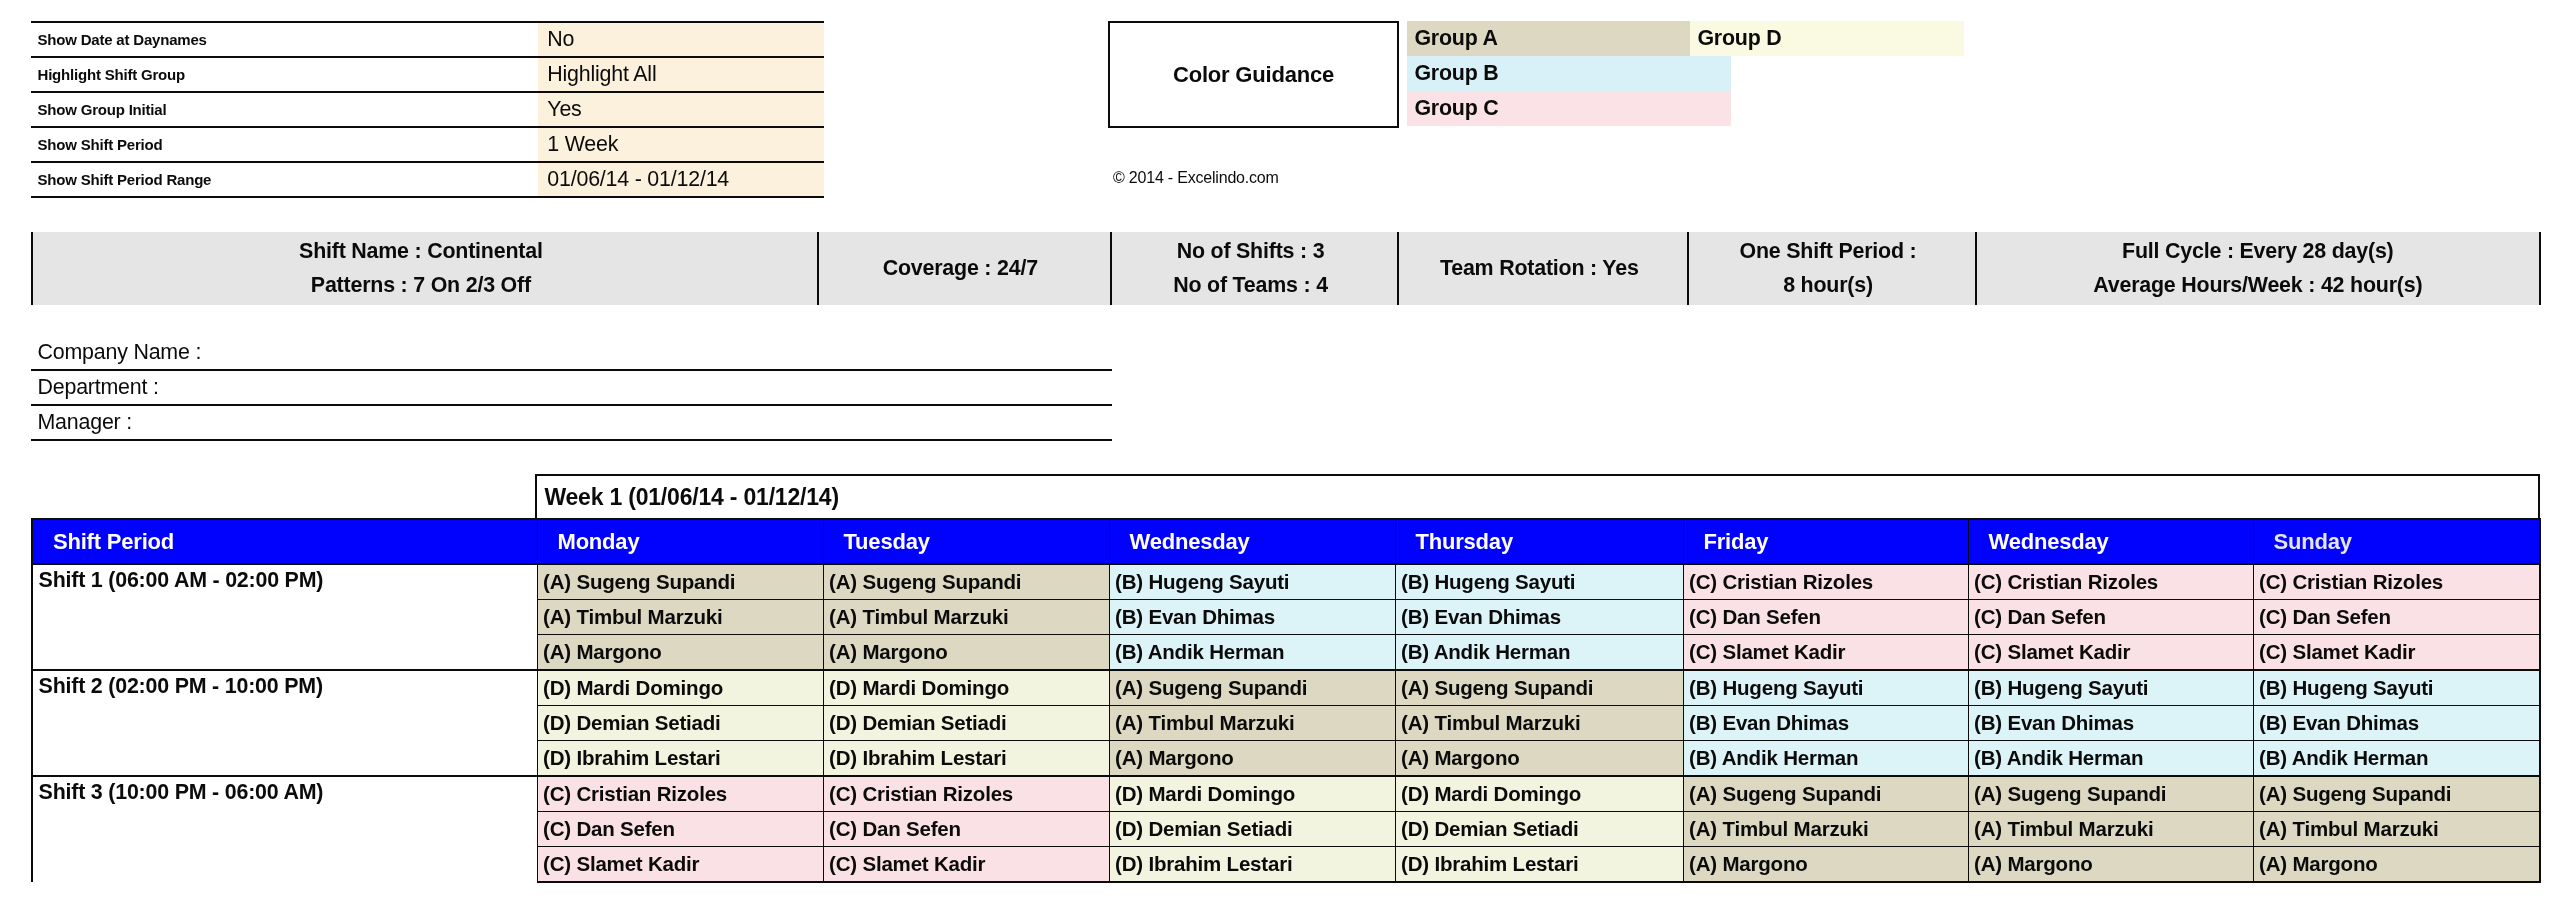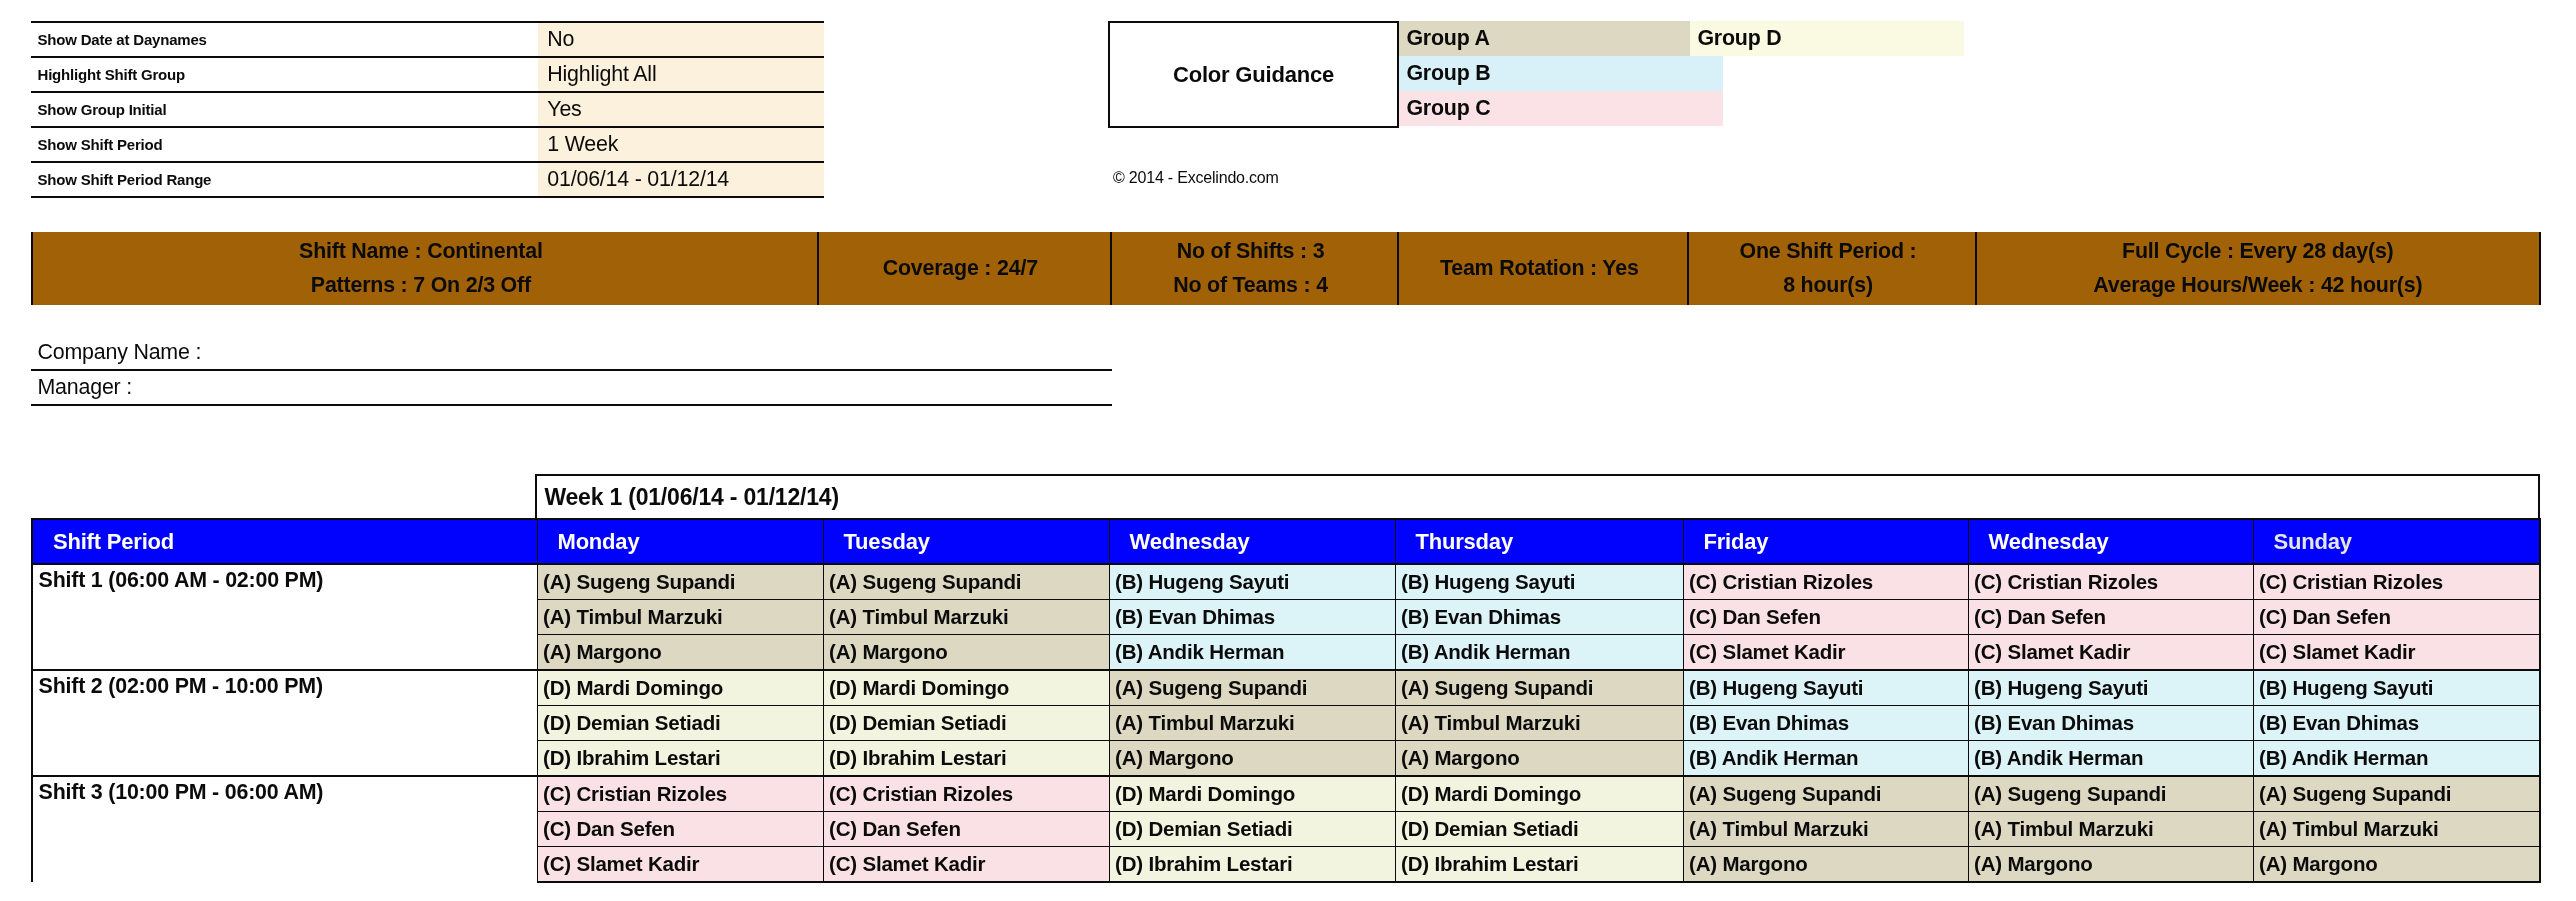--- a/index.html
+++ b/index.html
@@ -8,21 +8,21 @@
   .abs{position:absolute;}
 
   
   .settings{left:31px;top:21.4px;width:793px;border-top:2.8px solid #0b0b0b;}
   .settings-row{display:grid;grid-template-columns:507px 1fr;height:35px;box-sizing:border-box;border-bottom:2.8px solid #0b0b0b;}
   .settings-label{font-weight:bold;font-size:15px;padding-left:6.5px;display:flex;align-items:center;}
   .settings-value{font-size:21.4px;padding-left:9.3px;display:flex;align-items:center;}
 
   
   .cg-box{left:1108px;top:21.4px;width:291px;height:107px;box-sizing:border-box;border:2.8px solid #0b0b0b;display:flex;align-items:center;justify-content:center;font-weight:bold;font-size:22px;background:#ffffff;}
-  .cg-col1{left:1399px;top:21.4px;width:324px;}
+  .cg-col1{left:1399px;top:21.4px;width:324px;padding-left:8px;}
   .cg-col2{left:1690px;top:21.4px;width:274px;}
   .cg-item{height:35px;line-height:35px;font-weight:bold;font-size:21.4px;padding-left:7.4px;box-sizing:border-box;}
 
   .copyright{left:1113px;top:169px;font-size:16px;}
 
   
   .band{left:31px;top:232px;width:2510px;height:73px;display:flex;box-sizing:border-box;border-right:2.8px solid #0b0b0b;}
   .band-cell{box-sizing:border-box;border-left:2.8px solid #0b0b0b;display:flex;flex-direction:column;justify-content:center;text-align:center;font-weight:bold;font-size:21.4px;gap:8.4px;}
   .bc0{width:791px}.bc1{width:290px}.bc2{width:284px}.bc3{width:287px}.bc4{width:284px}.bc5{width:574px}
 
@@ -80,21 +80,21 @@
     <div class="cg-item" style="background: rgb(221, 216, 194);">Group A</div>
     <div class="cg-item" style="background: rgb(216, 241, 248);">Group B</div>
     <div class="cg-item" style="background: rgb(251, 226, 230);">Group C</div>
   </div>
   <div class="abs cg-col2">
     <div class="cg-item" style="background: rgb(250, 250, 226);">Group D</div>
   </div>
 
   <div class="abs copyright">© 2014 - Excelindo.com</div>
 
-  <div class="abs band" style="background: #a16207; gap: 8px;">
+  <div class="abs band" style="background: #e5e5e5; gap: 8px;">
     <div class="band-cell bc0">
       <div>Shift Name : Continental</div>
       <div>Patterns : 7 On 2/3 Off</div>
     </div>
     <div class="band-cell bc1">
       <div>Coverage : 24/7</div>
     </div>
     <div class="band-cell bc2">
       <div>No of Shifts : 3</div>
       <div>No of Teams : 4</div>
@@ -107,20 +107,21 @@
       <div>8 hour(s)</div>
     </div>
     <div class="band-cell bc5">
       <div>Full Cycle : Every 28 day(s)</div>
       <div>Average Hours/Week : 42 hour(s)</div>
     </div>
   </div>
 
   <div class="abs company">
     <div class="company-row">Company Name :</div>
+    <div class="company-row">Department :</div>
     <div class="company-row">Manager :</div>
   </div>
 
   <div class="abs week-box">Week 1 (01/06/14 - 01/12/14)</div>
 
   <div class="abs sched">
     <table class="sched-t" id="schedule-table">
         <colgroup>
           <col style="width: 505px;">
           <col style="width: 286px;">

